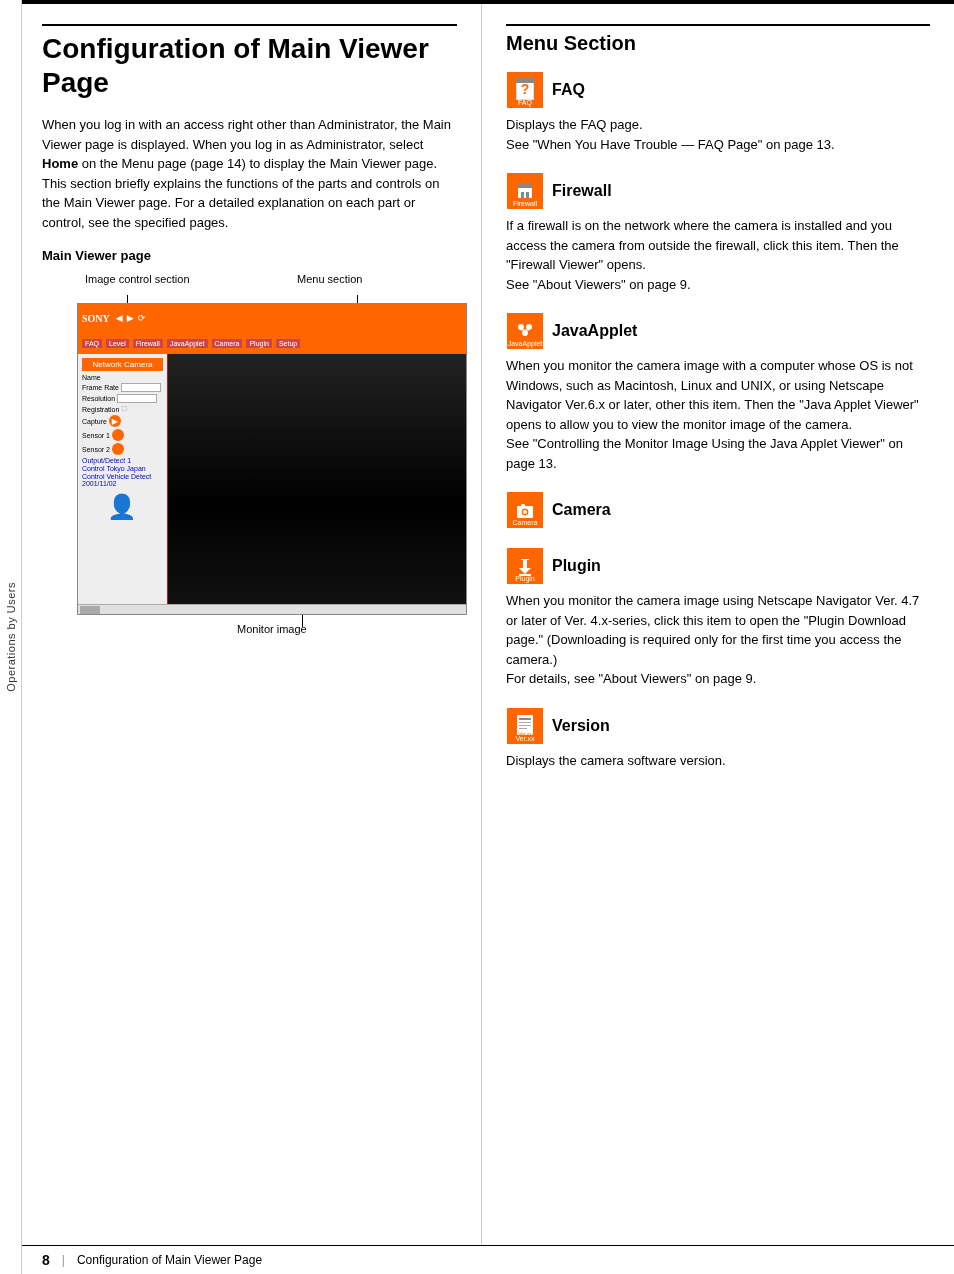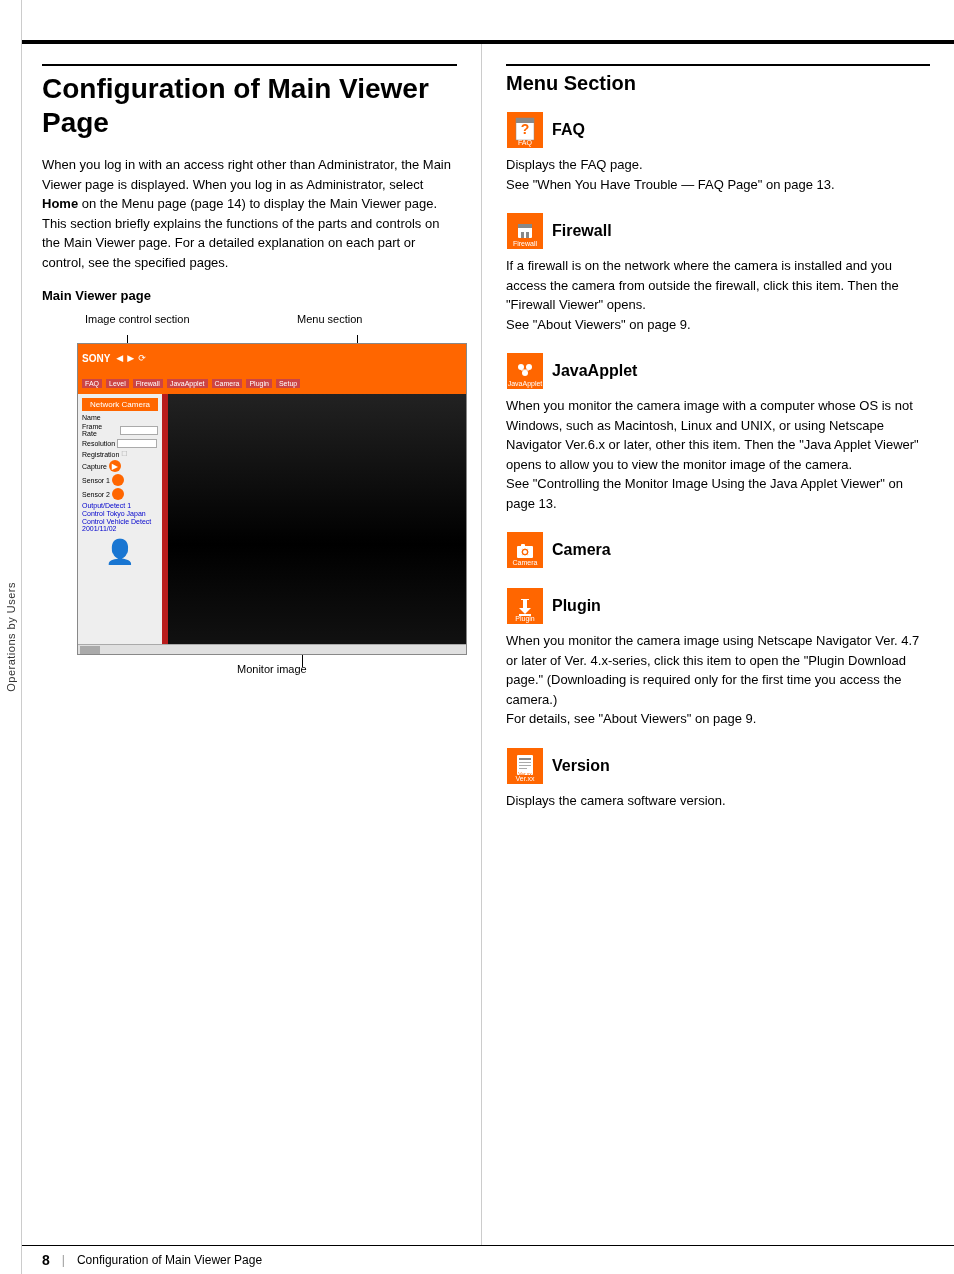--- a/index.html
+++ b/index.html
@@ -39,21 +39,20 @@
       color: #333;
       white-space: nowrap;
       letter-spacing: 0.5px;
     }
 
     
     .content-area {
       flex: 1;
       display: flex;
       flex-direction: column;
-      margin-top: 40px;
     }
 
     
     .top-border {
       height: 4px;
       background: #000;
       width: 100%;
     }
 
     
@@ -111,20 +110,21 @@
       border: 1px solid #888;
       background: #fff;
     }
 
     .browser-toolbar {
       background: #f60;
       height: 28px;
       display: flex;
       align-items: center;
       padding: 0 4px;
+      font-family: Liberation Serif, serif;
     }
 
     .browser-logo {
       color: #fff;
       font-weight: bold;
       font-size: 10px;
       margin-right: 6px;
     }
 
     .browser-nav-icons {
@@ -142,21 +142,21 @@
     }
 
     .browser-body {
       display: flex;
       height: 250px;
     }
 
     .sidebar-panel {
       width: 90px;
       background: #eee;
-      border-right: 6px solid #b91c1c;
+      border-right: 1px solid #b91c1c;
       padding: 4px;
     }
 
     .sidebar-top {
       background: #f60;
       color: #fff;
       font-size: 8px;
       padding: 2px;
       margin-bottom: 3px;
       text-align: center;

